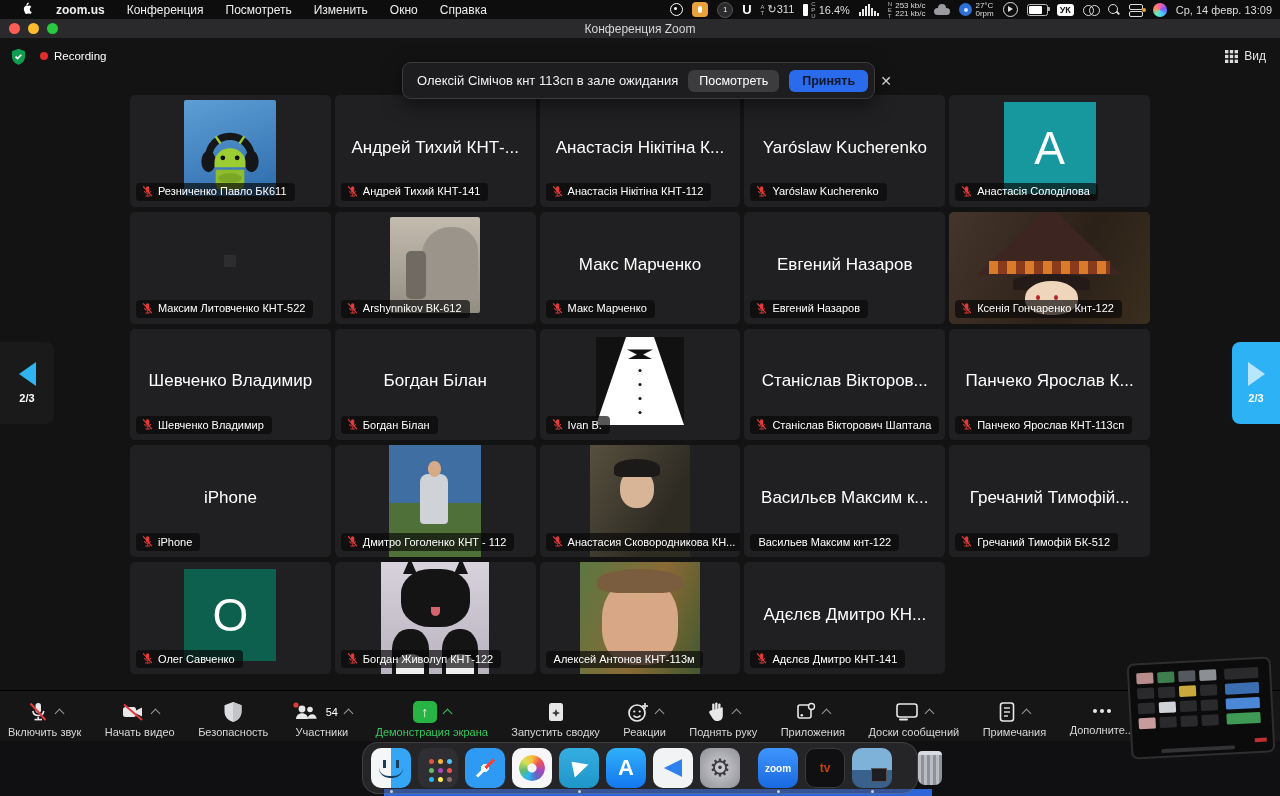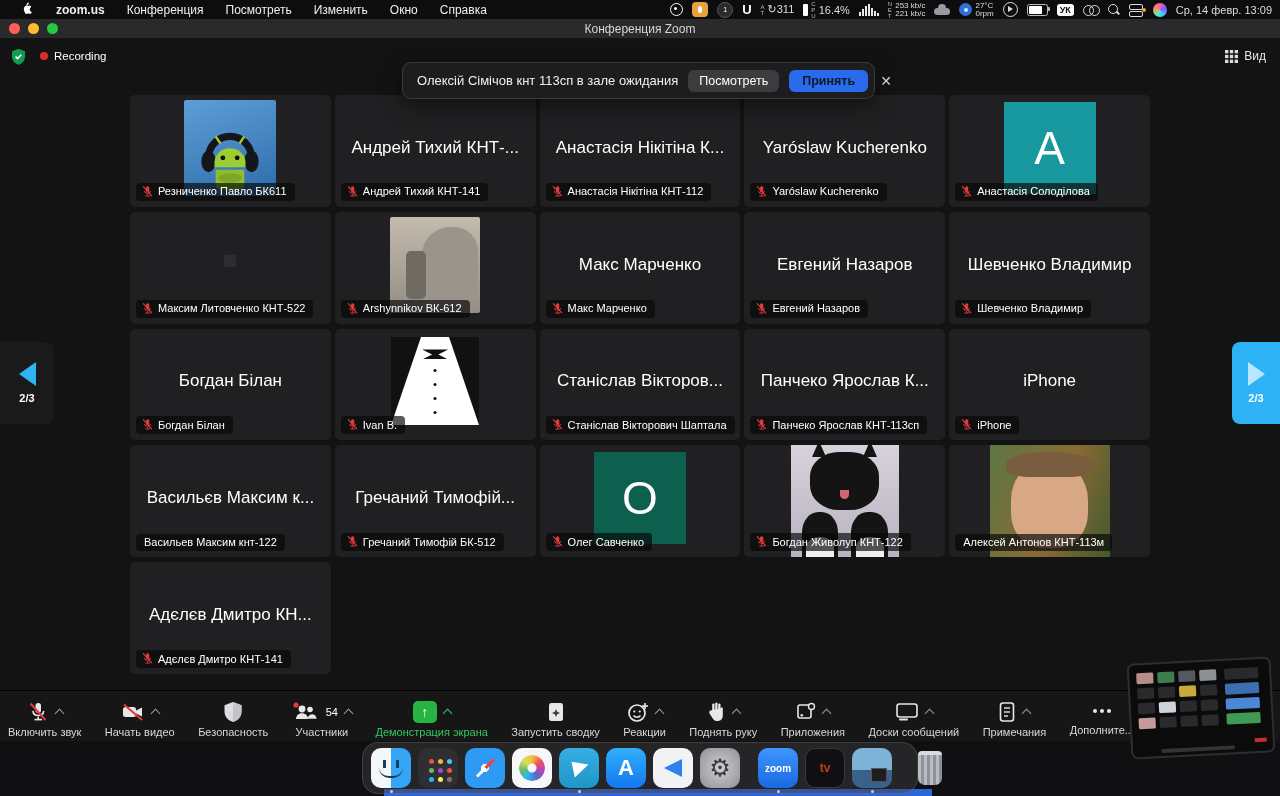--- a/index.html
+++ b/index.html
@@ -456,20 +456,36 @@
       <div class="tile">
         <div class="ctr">Евгений Назаров</div>
         <div class="plate">
           <svg width="13" height="13">
               <use href="#micmute"></use>
             </svg>
           <span>Евгений Назаров</span>
         </div>
       </div>
 
+      <div class="tile">
+        <div class="av-anime">
+          <span class="hat"></span>
+            <span class="band"></span>
+          <span class="hair"></span>
+            <span class="face"></span>
+          <span class="eye" style="left:43%"></span>
+            <span class="eye" style="left:52%"></span>
+        </div>
+        <div class="plate">
+          <svg width="13" height="13">
+              <use href="#micmute"></use>
+            </svg>
+          <span>Ксенія Гончаренко Кнт-122</span>
+        </div>
+      </div>
 
       <div class="tile">
         <div class="ctr">Шевченко Владимир</div>
         <div class="plate">
           <svg width="13" height="13">
               <use href="#micmute"></use>
             </svg>
           <span>Шевченко Владимир</span>
         </div>
       </div>
@@ -526,21 +542,39 @@
       <div class="tile">
         <div class="ctr">iPhone</div>
         <div class="plate">
           <svg width="13" height="13">
               <use href="#micmute"></use>
             </svg>
           <span>iPhone</span>
         </div>
       </div>
 
-
+      <div class="tile">
+        <div class="av-dmytro"></div>
+        <div class="plate">
+          <svg width="13" height="13">
+              <use href="#micmute"></use>
+            </svg>
+          <span>Дмитро Гоголенко КНТ - 112</span>
+        </div>
+      </div>
+
+      <div class="tile">
+        <div class="av-girl"></div>
+        <div class="plate">
+          <svg width="13" height="13">
+              <use href="#micmute"></use>
+            </svg>
+          <span>Анастасия Сковородникова КН...</span>
+        </div>
+      </div>
 
       <div class="tile">
         <div class="ctr">Васильєв Максим к...</div>
         <div class="plate nomic">
           <span>Васильев Максим кнт-122</span>
         </div>
       </div>
 
       <div class="tile">
         <div class="ctr">Гречаний Тимофій...</div>

